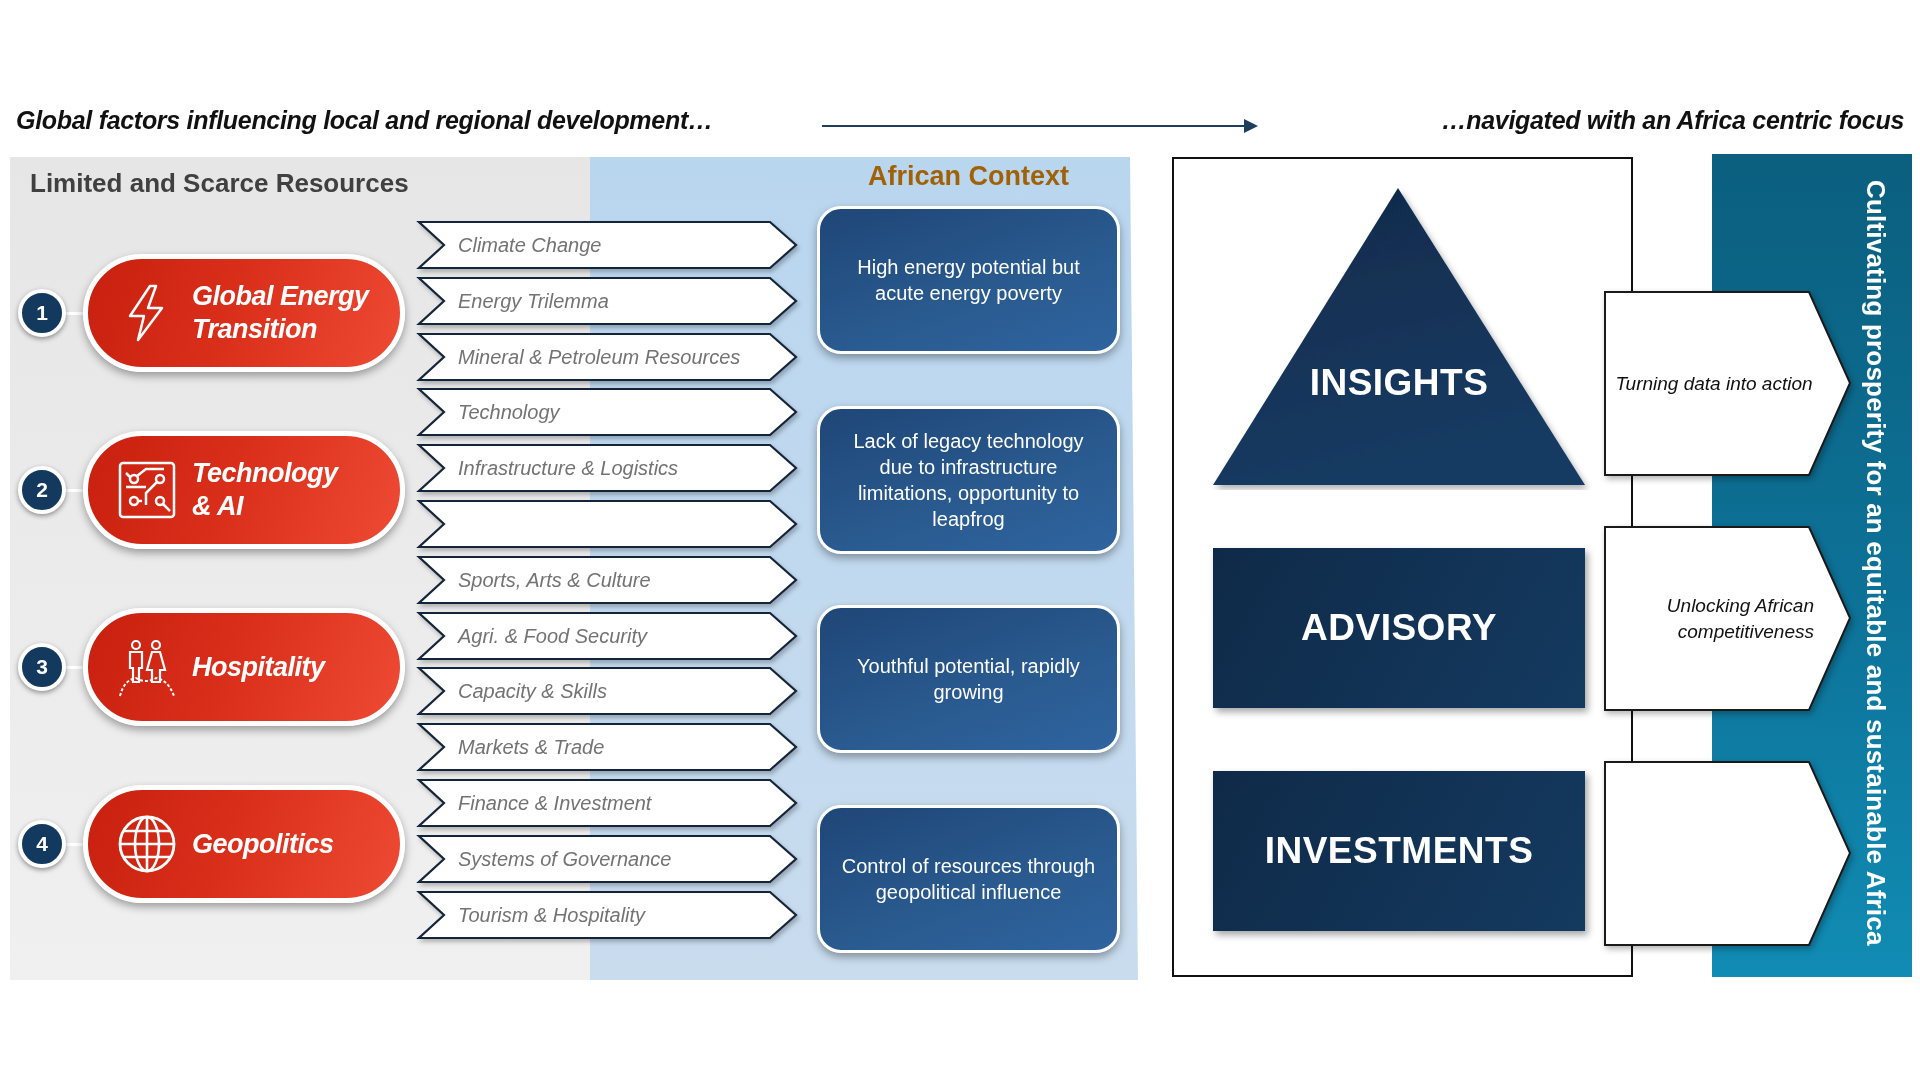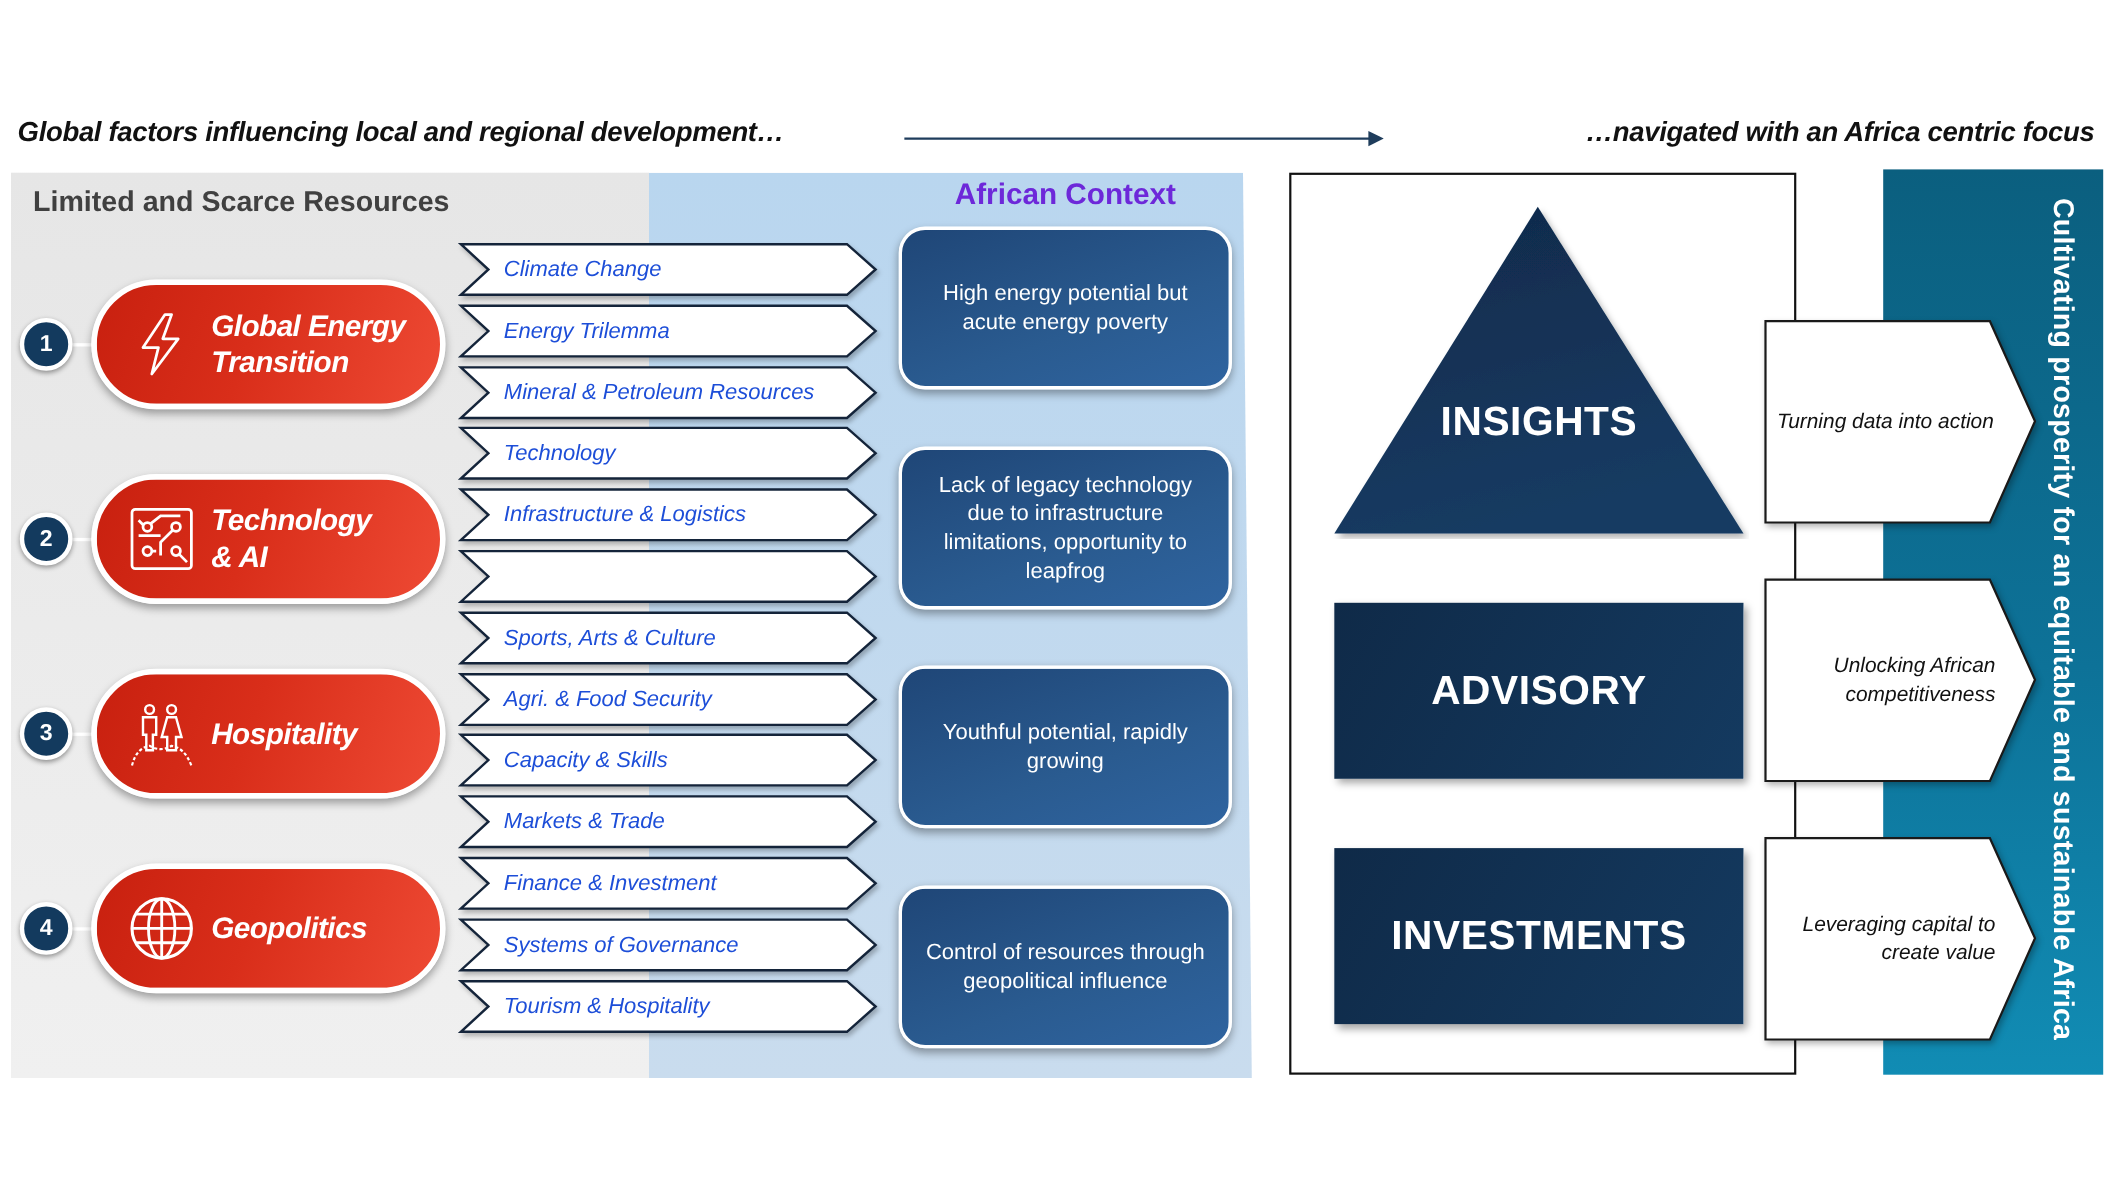--- a/index.html
+++ b/index.html
@@ -8,37 +8,37 @@
   .abs { position:absolute; }
   .hdr { top:106px; font-size:25px; font-style:italic; font-weight:bold; color:#111; letter-spacing:-0.3px; white-space:nowrap; }
   #hdr-left { left:16px; }
   #hdr-right { right:16px; }
   #flow-arrow { left:822px; top:116px; width:436px; height:20px; }
 
   #gray-panel { left:10px; top:157px; width:580px; height:823px;
      background:linear-gradient(180deg,#e6e6e6 0%,#ececec 60%,#f0f0f0 100%); }
   #blue-panel { left:590px; top:157px; width:560px; height:823px; }
   #section-title { left:30px; top:168px; font-size:26px; font-weight:bold; color:#404040; }
-  #context-title { left:817px; width:303px; top:161px; text-align:center; font-size:27px; font-weight:bold; color:#6d28d9; }
+  #context-title { left:817px; width:303px; top:161px; text-align:center; font-size:27px; font-weight:bold; color:#a16207; }
 
   .pill { left:83px; width:322px; height:118px; border-radius:59px;
      background:linear-gradient(110deg,#c8200f 0%,#d92e1a 45%,#ee4a34 100%);
      border:5px solid #fff; box-sizing:border-box;
      box-shadow:0 4px 8px rgba(0,0,0,0.35);
      display:flex; align-items:center; }
   .pill .pill-icon { width:62px; height:62px; margin-left:28px; flex:0 0 auto; }
   .pill .pill-label { color:#fff; font-weight:bold; font-style:italic; font-size:27px; line-height:33px; margin-left:14px; letter-spacing:-0.5px; }
   .num { left:18px; width:40px; height:40px; border-radius:50%; background:#133a5e; border:4px solid #fff;
      box-shadow:0 2px 5px rgba(0,0,0,0.4); color:#fff; font-weight:bold; font-size:21px;
      display:flex; align-items:center; justify-content:center; }
   .connector { left:66px; width:20px; height:3px; background:#fff; }
 
   .chev { left:418px; width:380px; height:48px; }
   .chev svg { position:absolute; left:0; top:0; width:380px; height:48px; overflow:visible; }
-  .chev .chev-label { position:absolute; left:40px; top:0; height:48px; line-height:48px; font-size:20px; font-style:italic; color:#1d4ed8; white-space:nowrap; }
+  .chev .chev-label { position:absolute; left:40px; top:0; height:48px; line-height:48px; font-size:20px; font-style:italic; color:#737373; white-space:nowrap; }
 
   .ctx { left:817px; width:303px; border-radius:24px;
      background:linear-gradient(160deg,#1f4677 0%,#2a5b90 60%,#2f64a0 100%);
      border:3px solid #fff; box-sizing:border-box; box-shadow:0 4px 8px rgba(0,0,0,0.35);
      display:flex; align-items:center; justify-content:center; text-align:center;
      color:#fff; font-size:20px; line-height:26px; padding:0 14px; }
 
   #white-box { left:1172px; top:157px; width:461px; height:820px; border:2px solid #111; box-sizing:border-box; background:#fff; }
   #pyramid { left:1210px; top:185px; width:380px; height:305px; }
   .pillar-label { color:#fff; font-weight:bold; font-size:37px; letter-spacing:0.5px; }
@@ -263,14 +263,13 @@
 <div class="abs rchev" style="top:526px;">
   <svg viewBox="0 0 248 185">
       <polygon points="1,1 205,1 246,92 205,184 1,184" fill="#fff" stroke="#1a1a1a" stroke-width="2" style="filter:drop-shadow(2px 3px 3px rgba(0,0,0,0.3));"></polygon>
     </svg>
   <div class="rchev-label">Unlocking African competitiveness</div>
 </div>
 <div class="abs rchev" style="top:761px;">
   <svg viewBox="0 0 248 185">
       <polygon points="1,1 205,1 246,92 205,184 1,184" fill="#fff" stroke="#1a1a1a" stroke-width="2" style="filter:drop-shadow(2px 3px 3px rgba(0,0,0,0.3));"></polygon>
     </svg>
-  <div class="rchev-label">Leveraging capital to create value</div>
 </div>
 
 </body></html>

